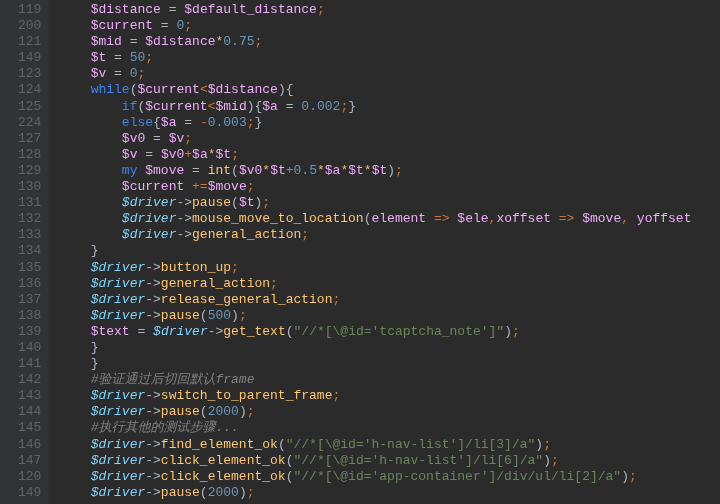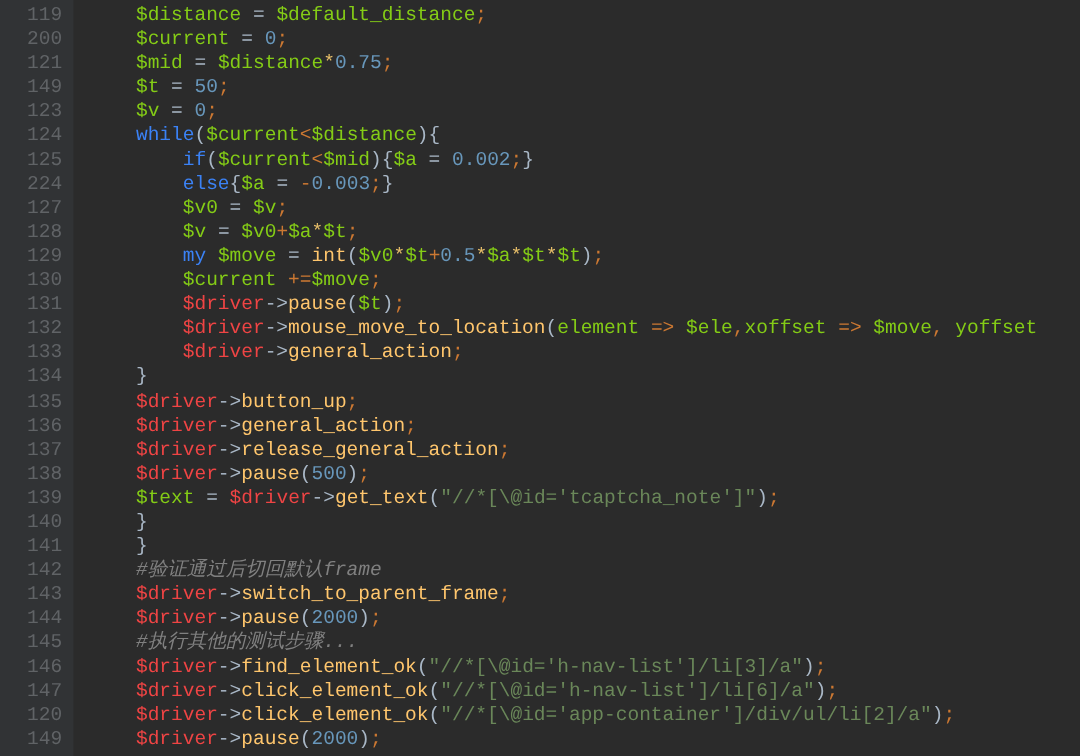--- a/index.html
+++ b/index.html
@@ -24,31 +24,31 @@
     user-select: none;
     flex-shrink: 0;
   }
   .code {
     padding: 2px 0 2px 10px;
     white-space: pre;
     flex: 1;
     overflow: hidden;
   }
   .gutter div, .code > div { height: 16.1px; }
-  .var   { color: #84cc16; text-align: center; }
+  .var   { color: #f0abfc; text-align: center; }
   .op    { color: #cc7832; }
   .num   { color: #6897bb; }
   .kw    { color: #3b82f6; }
   .fn    { color: #ffc66d; }
   .str   { color: #6a8759; }
   .arrow { color: #a9b7c6; }
   .semi  { color: #cc7832; }
   .brace { color: #a9b7c6; }
   .eq    { color: #a9b7c6; }
-  .it    { color: #ef4444; }
+  .it    { font-style: italic; color: #7dd3fc; }
   .cmt   { color: #808080; font-style: italic; }
   .star  { color: #e8bf6a; }
 </style>
 </head>
 <body>
 
 <div class="editor">
   <div class="gutter" id="gutter">
       <div>119</div>
       <div>200</div>

